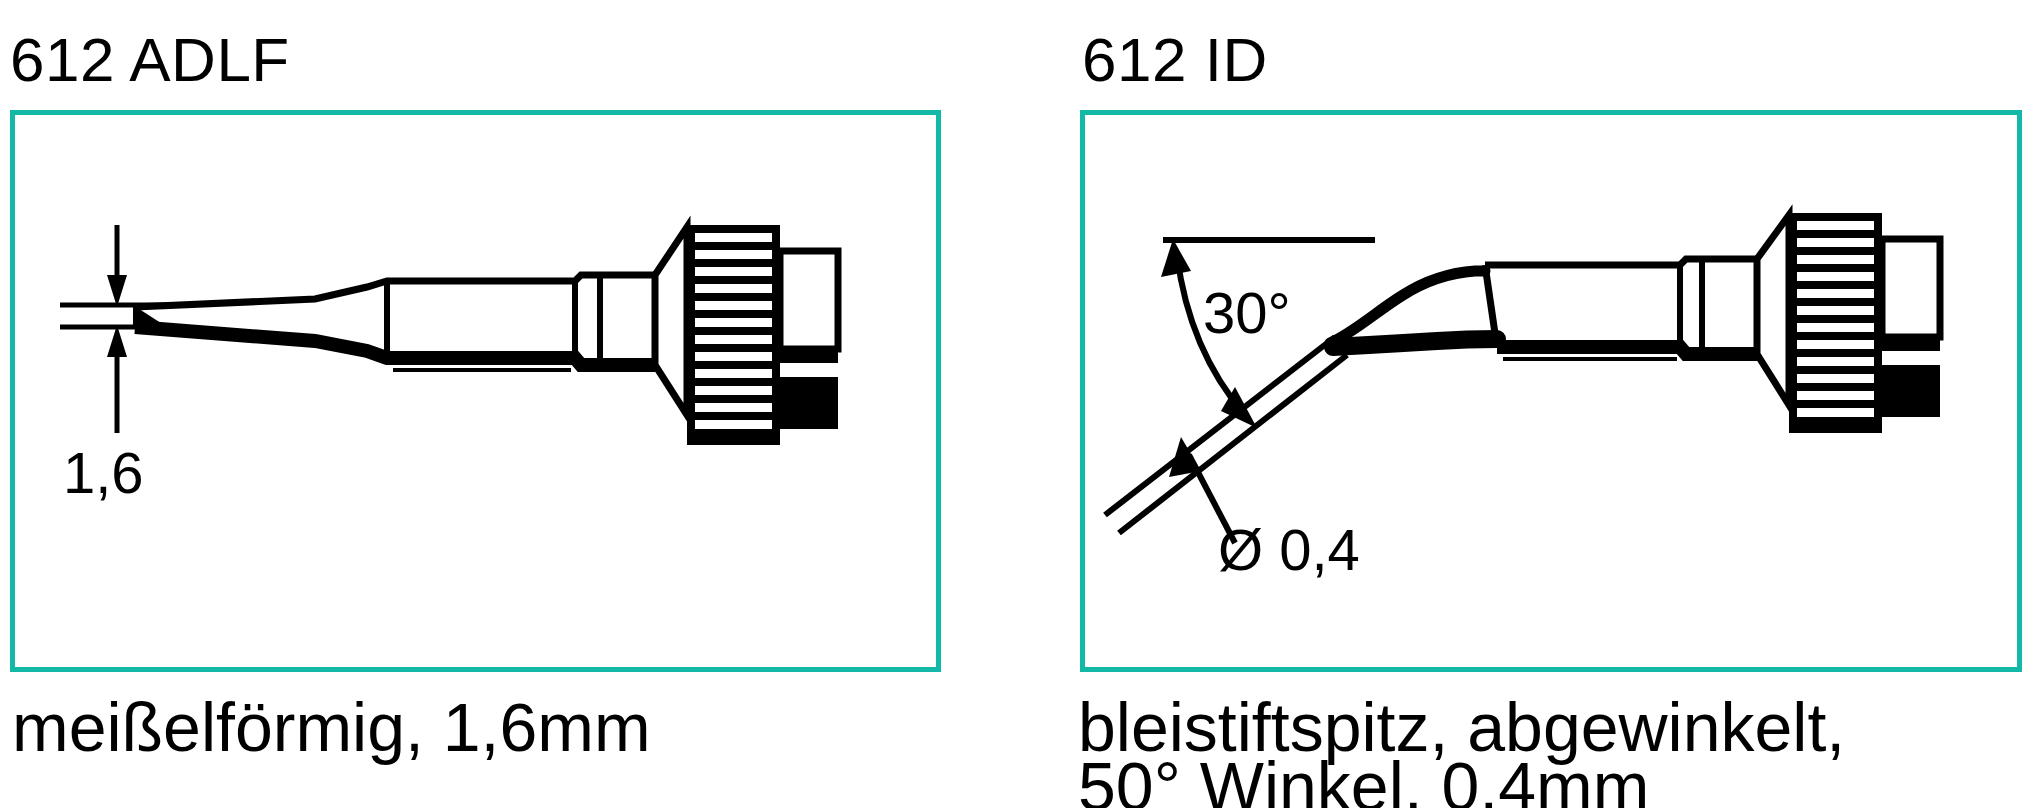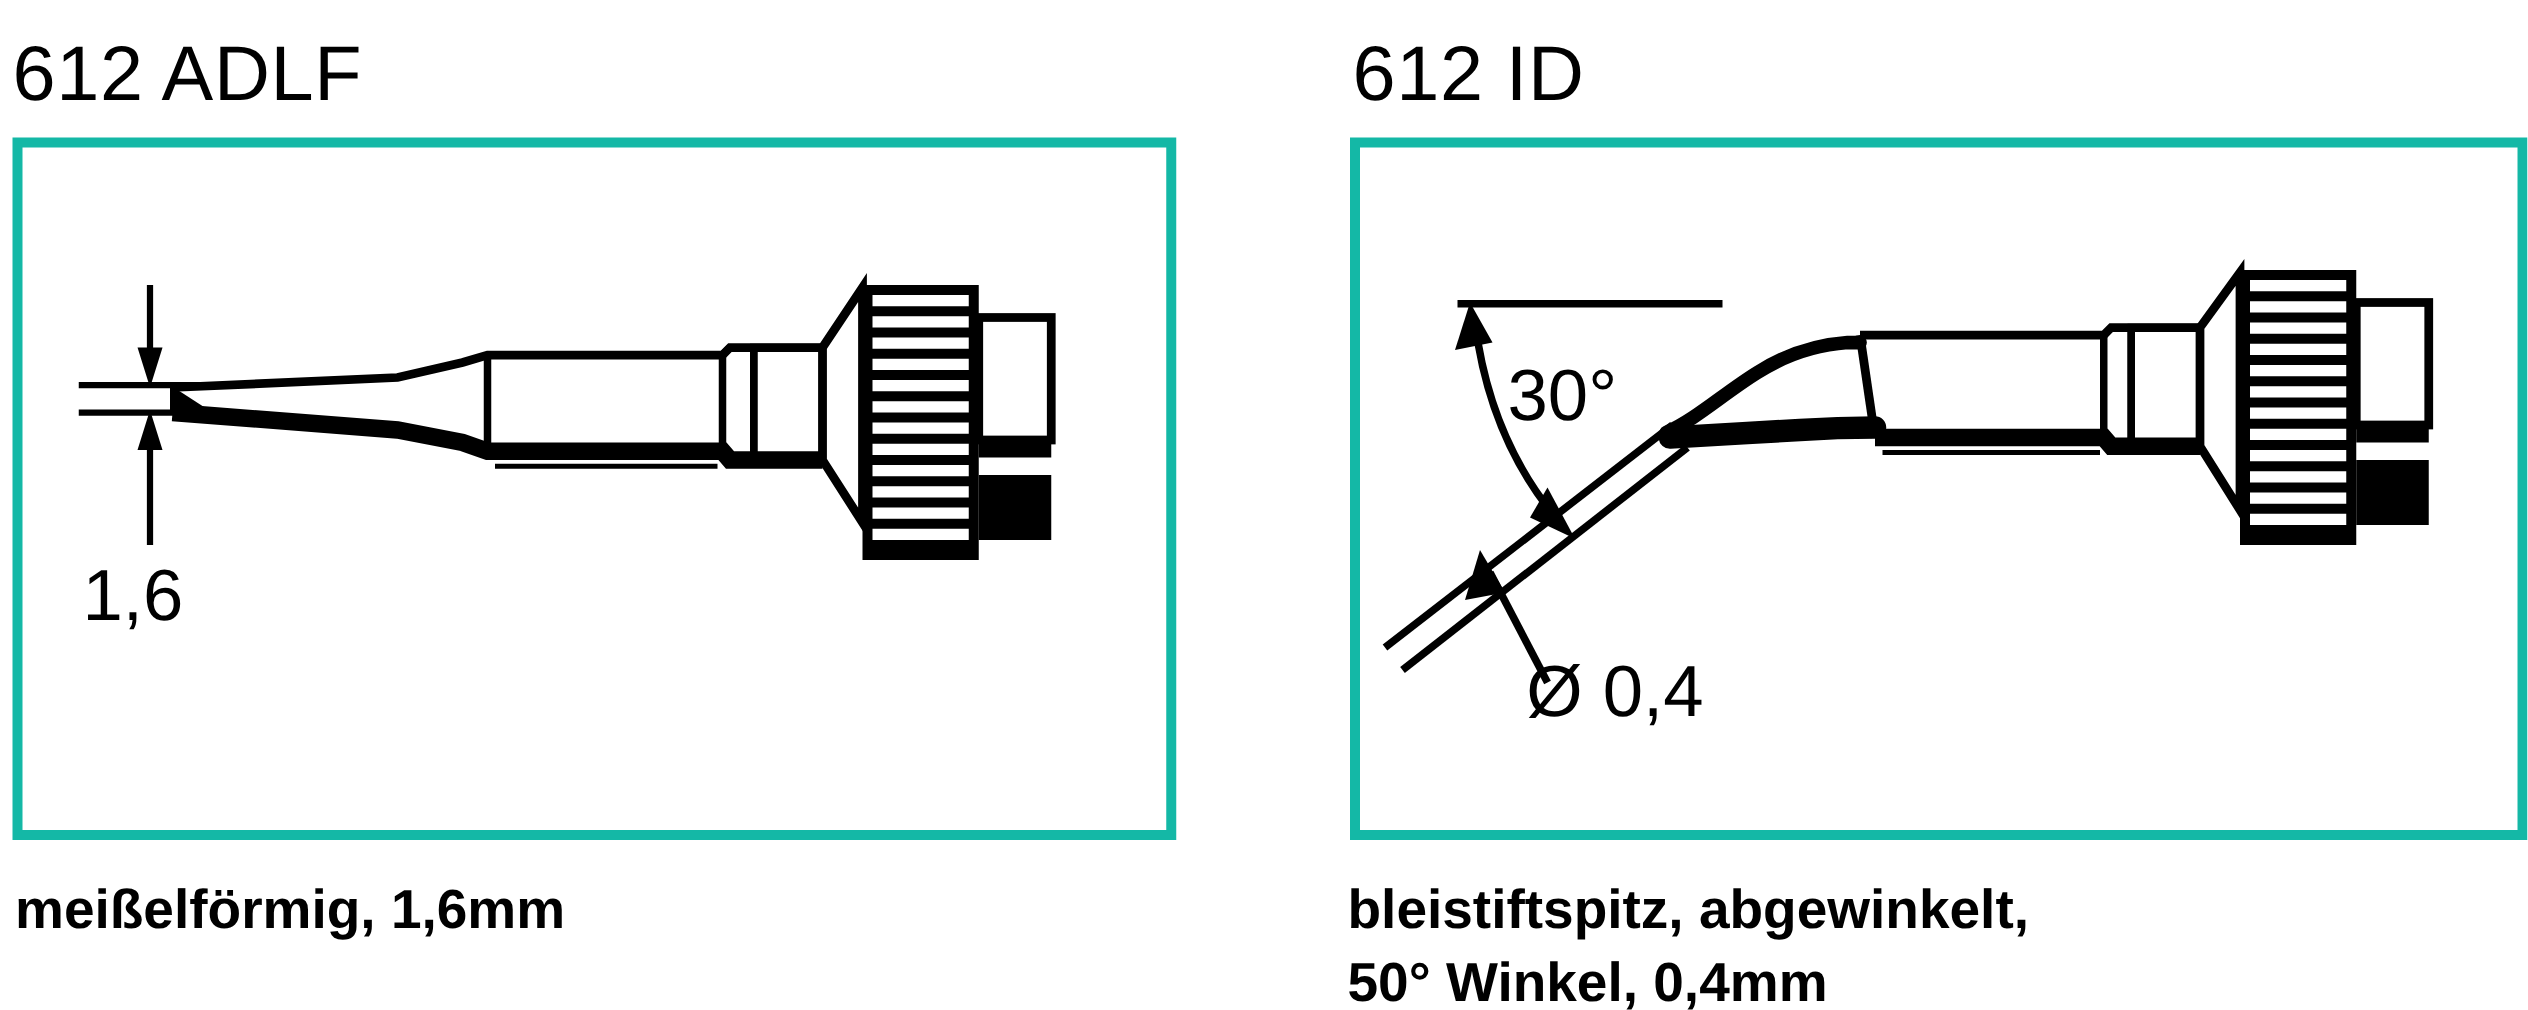--- a/index.html
+++ b/index.html
@@ -38,41 +38,41 @@
     letter-spacing: 0.5px;
     font-weight: 400;
     white-space: nowrap;
   }
   .panel-left  .panel-title { left: 10px; }
   .panel-right .panel-title { left: 12px; }
 
   .figure-box {
     position: absolute;
     top: 80px;
-    border: 8px solid #14b8a6;
+    border: 5px solid #14b8a6;
     background: #fff;
     box-sizing: border-box;
     padding-left: 24px;
   }
   .panel-left  .figure-box { left: 10px; width: 931px; height: 562px; }
   .panel-right .figure-box { left: 10px; width: 942px; height: 562px; }
 
   .figure-svg {
     position: absolute;
     left: 0;
     top: 0;
     display: block;
   }
 
   .caption {
     position: absolute;
-    font-size: 44px;
+    font-size: 68px;
     line-height: 59px;
     white-space: nowrap;
-    font-weight: 700;
+    font-weight: 400;
   }
   .panel-left  .caption { left: 12px; top: 668px; }
   .panel-right .caption { left: 8px; top: 668px; }
   .caption-line { display: block; }
 </style>
 </head>
 <body>
 
 <div class="sheet">
 

